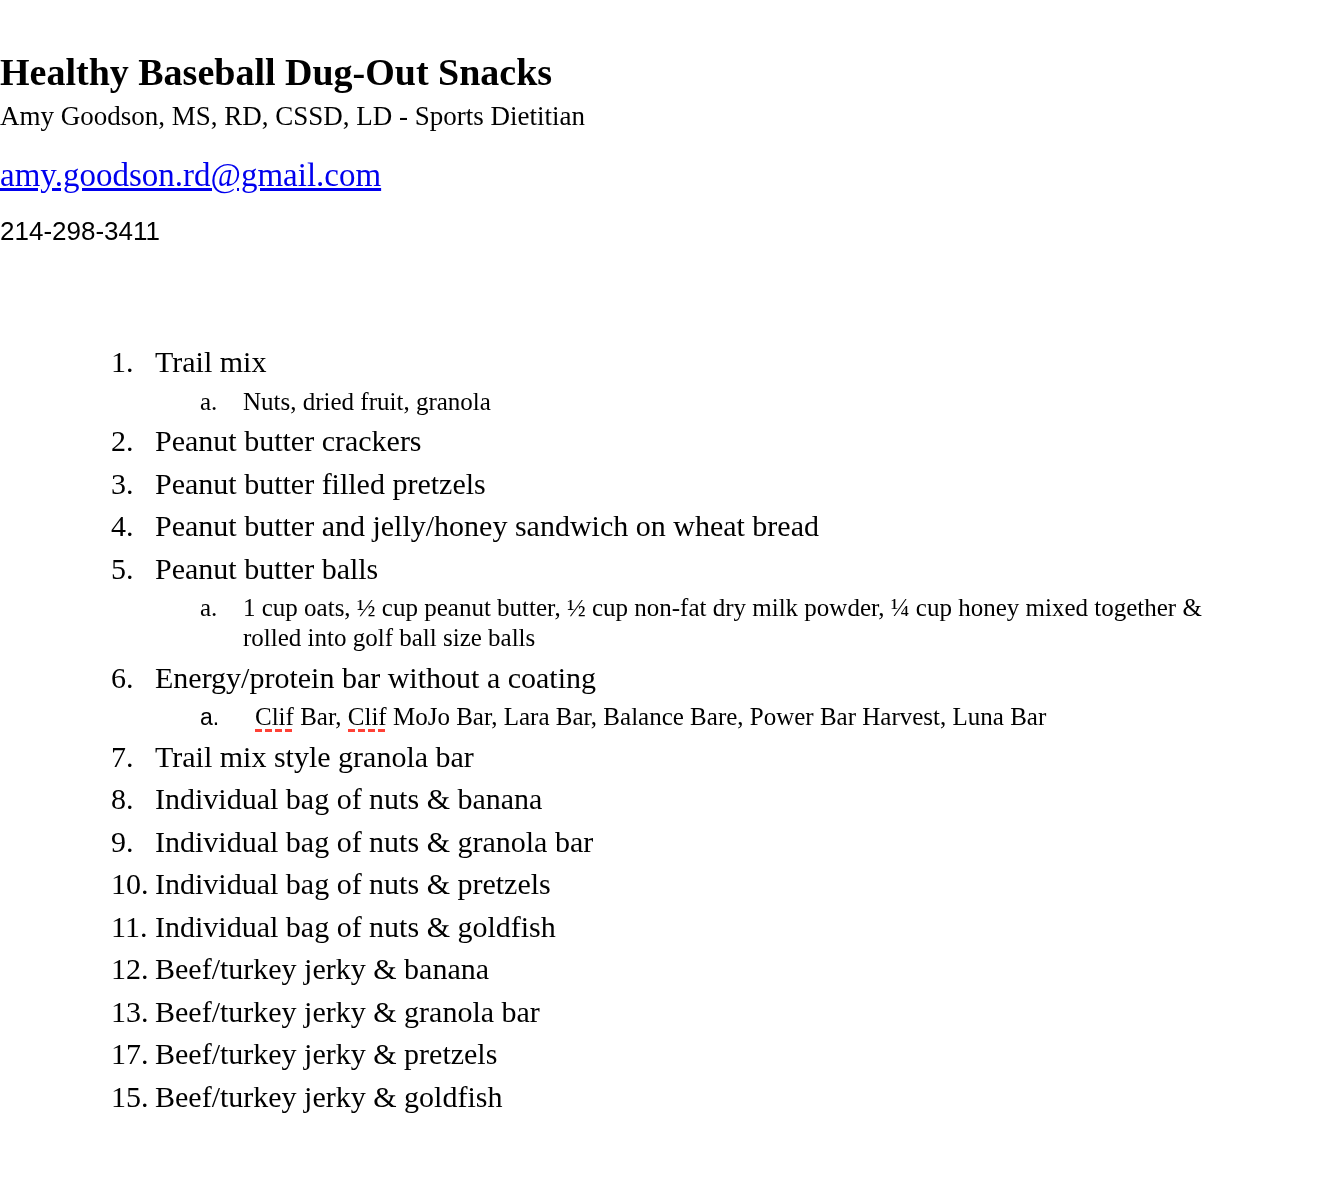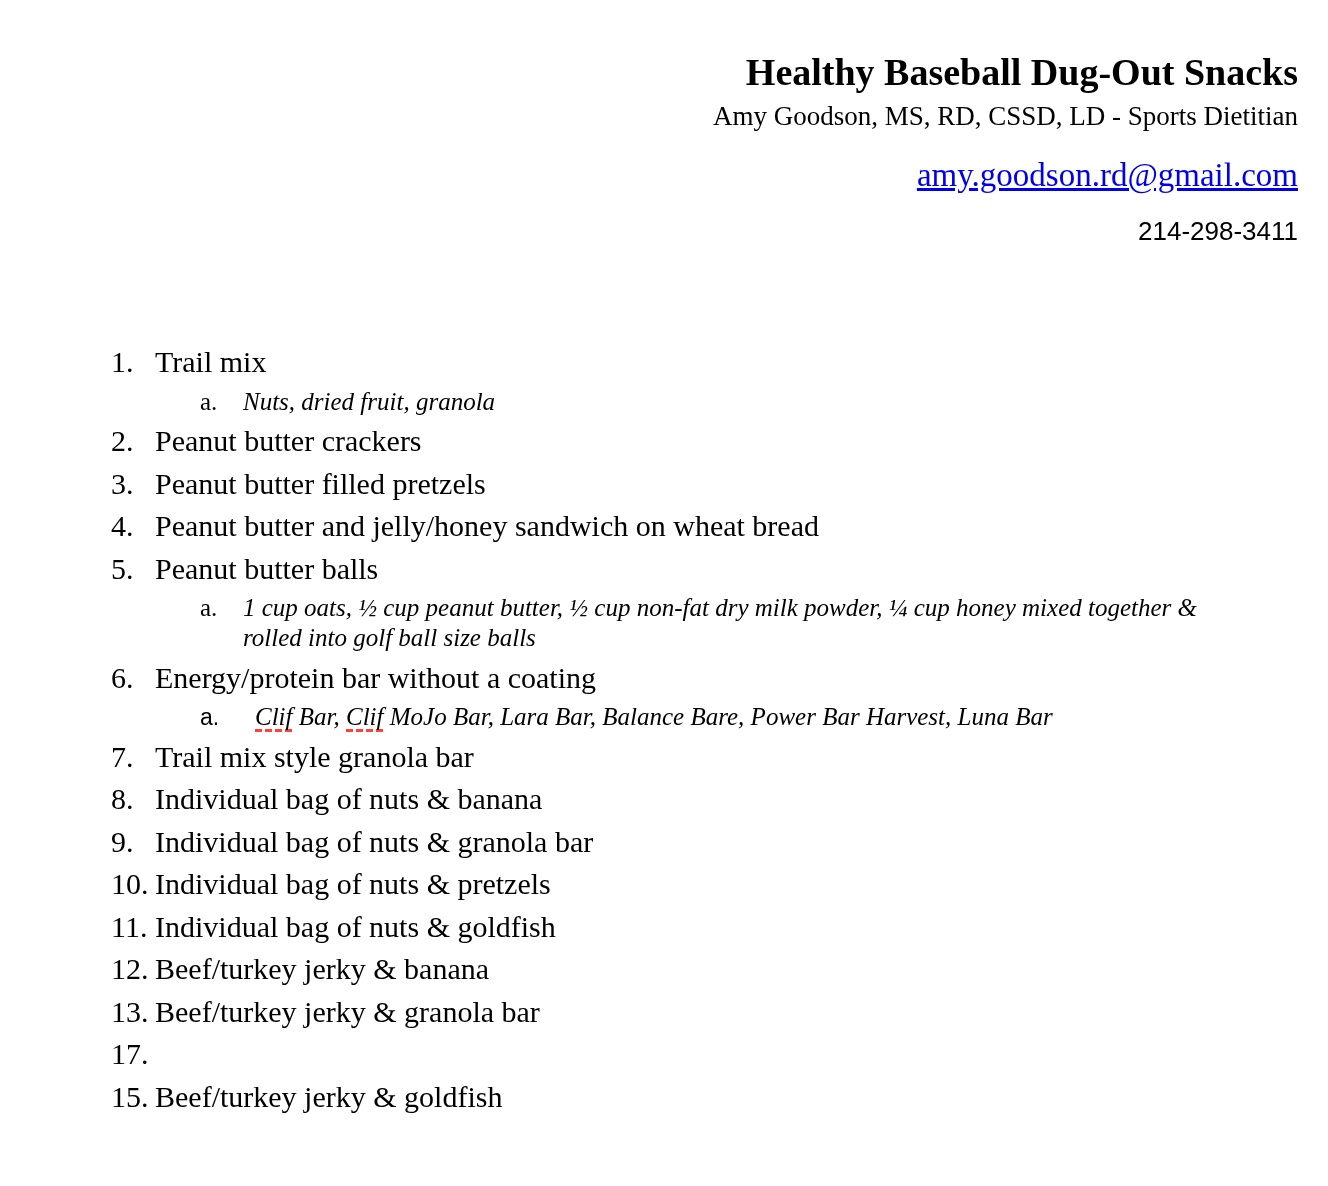--- a/index.html
+++ b/index.html
@@ -14,21 +14,21 @@
     background: #ffffff;
     color: #000000;
     font-family: "Liberation Serif", "DejaVu Serif", serif;
   }
   .page {
     width: 1328px;
     height: 1186px;
     overflow: hidden;
   }
   .doc-header {
-    text-align: right;
+    text-align: left;
     padding-top: 50px;
     padding-right: 30px;
   }
   .title {
     margin: 0;
     font-size: 38px;
     line-height: 44px;
     font-weight: bold;
   }
   .subtitle {
@@ -77,21 +77,20 @@
   .subnum {
     flex: 0 0 43px;
     width: 43px;
   }
   .subnum.sans {
     font-family: "Liberation Sans", "DejaVu Sans", sans-serif;
     font-size: 23px;
   }
   .subtxt {
     max-width: 970px;
-    font-style: italic;
   }
   .subtxt.indented {
     padding-left: 12px;
   }
   .misspelled {
     background-image: repeating-linear-gradient(90deg,
       var(--squiggle-color) 0px, var(--squiggle-color) 7px,
       transparent 7px, transparent 10px);
     background-position: 0 100%;
     background-size: 100% 3px;
@@ -186,20 +185,21 @@
     <span class="txt">Beef/turkey jerky &amp; banana</span>
   </div>
 
   <div class="li-main">
     <span class="num">13.</span>
     <span class="txt">Beef/turkey jerky &amp; granola bar</span>
   </div>
 
   <div class="li-main">
     <span class="num">17.</span>
+    <span class="txt">Beef/turkey jerky &amp; pretzels</span>
   </div>
 
   <div class="li-main">
     <span class="num">15.</span>
     <span class="txt">Beef/turkey jerky &amp; goldfish</span>
   </div>
 </main>
 </div>
 
 </body></html>

